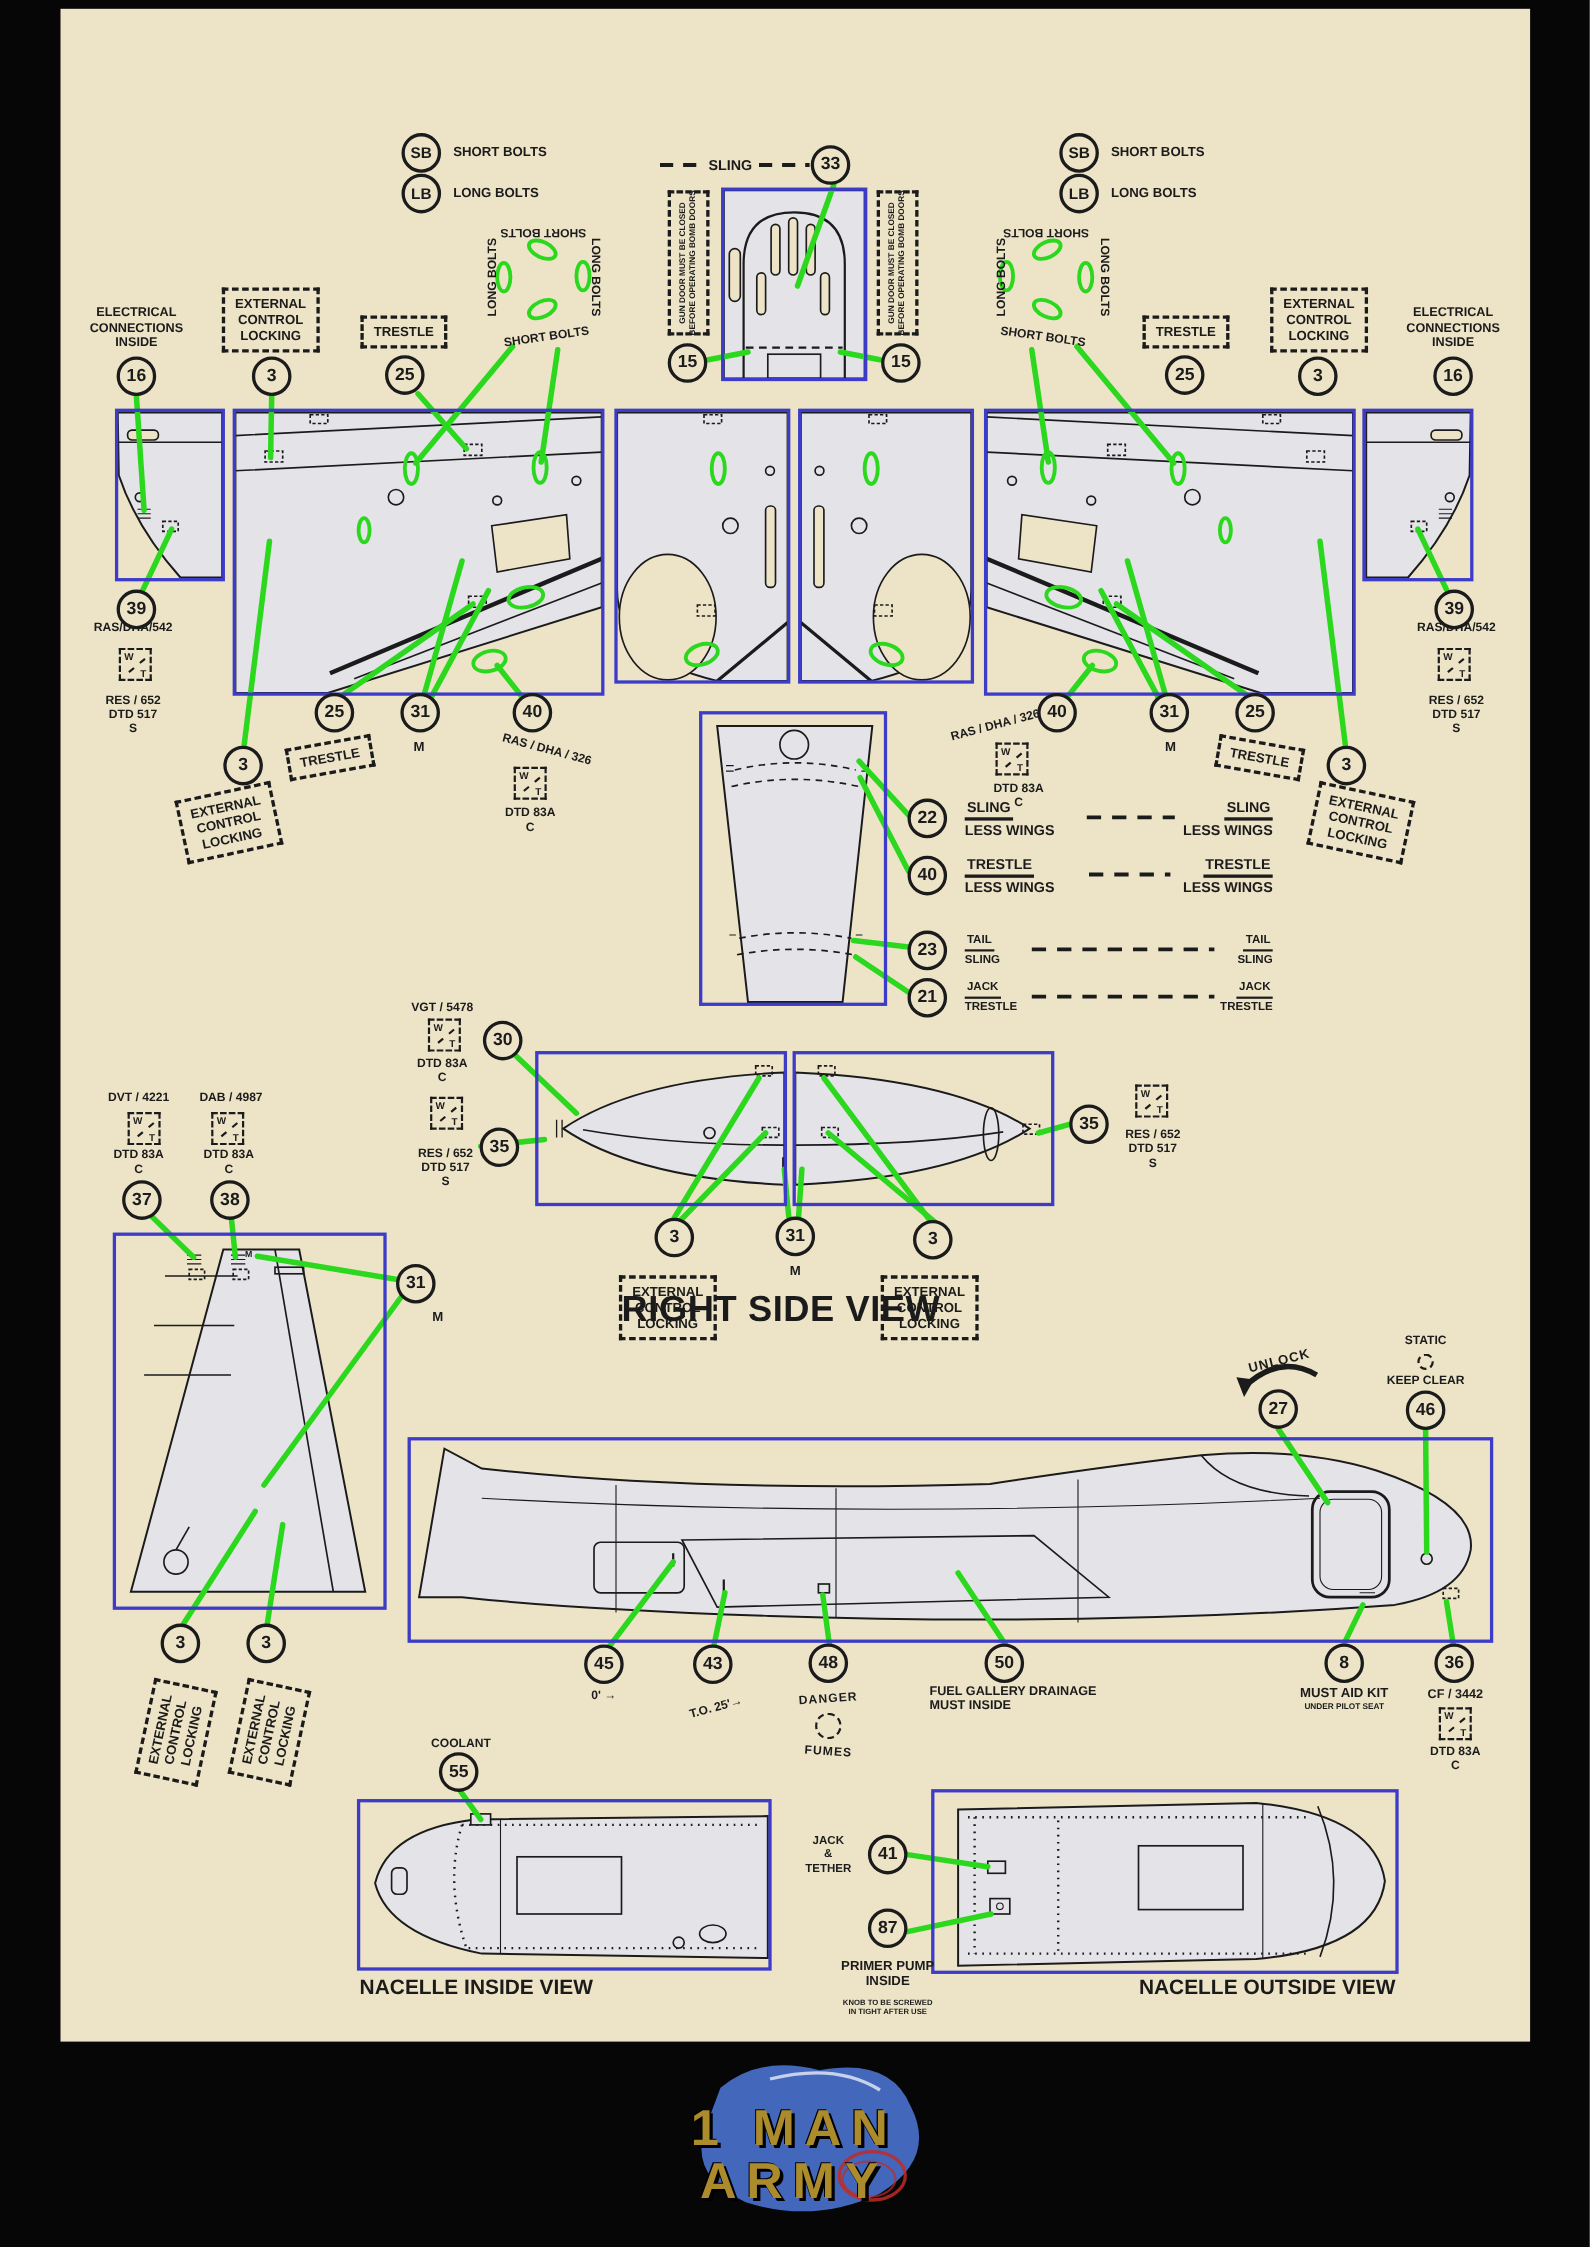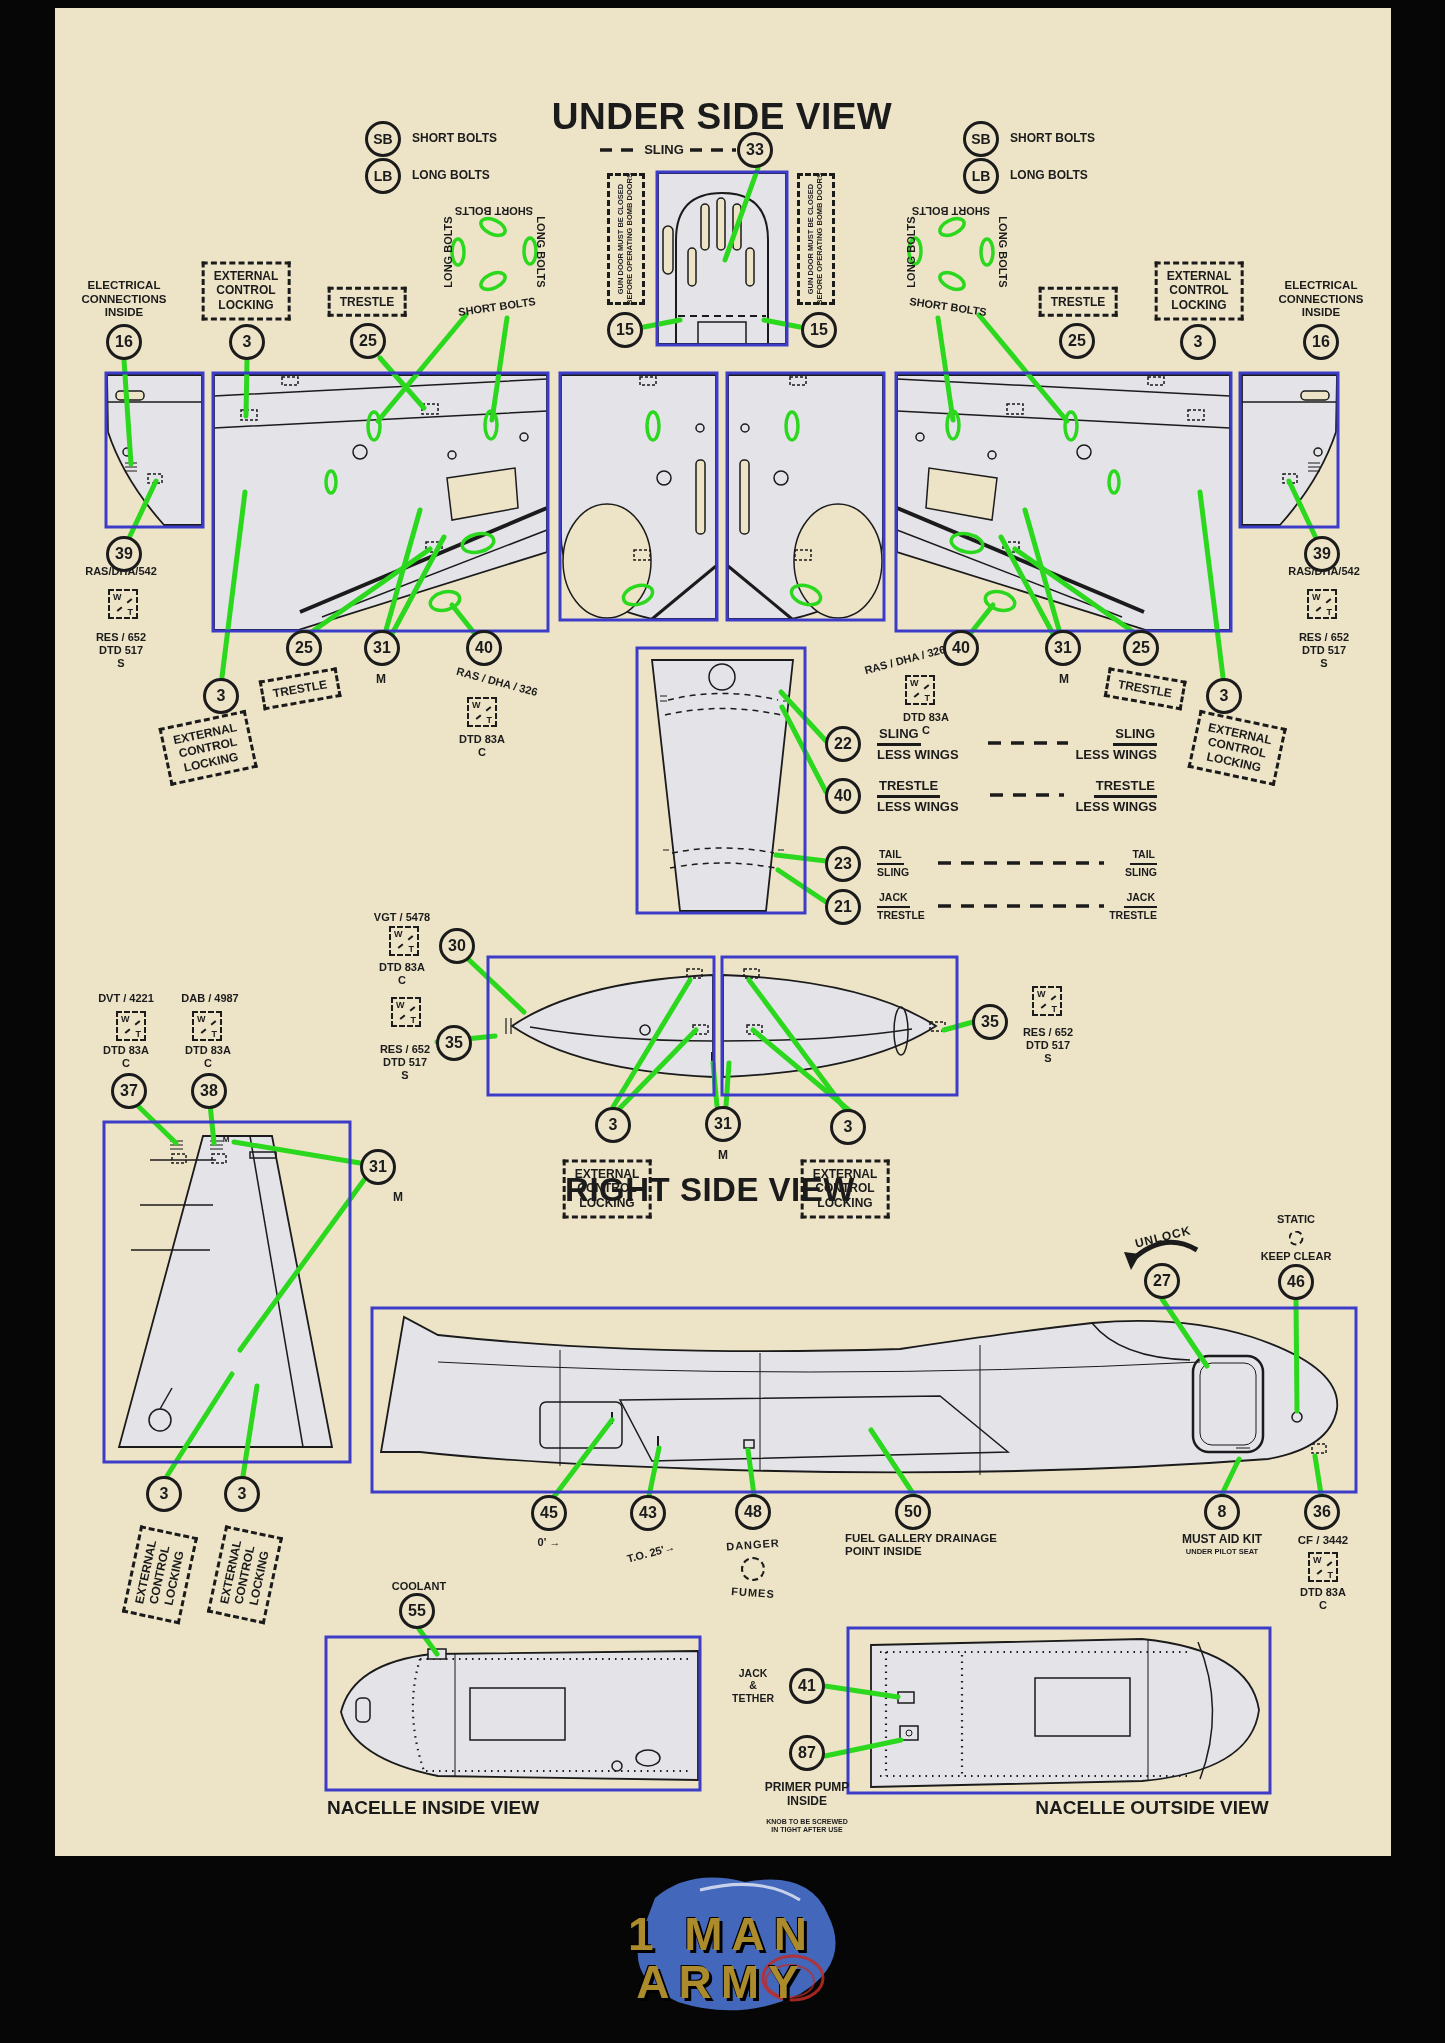--- a/index.html
+++ b/index.html
@@ -272,21 +272,20 @@
     </g>
 
     <g>
       <path d="M655,1898 Q690,1868 745,1882 Q810,1870 828,1915 Q852,1962 800,1994 Q740,2022 678,2002 Q628,1980 640,1938 Z" fill="#4a72cf" opacity="0.9"></path>
       <path d="M700,1890 Q760,1875 800,1900" stroke="#ffffff" stroke-width="3" fill="none" opacity="0.7"></path>
       <ellipse cx="793" cy="1978" rx="30" ry="22" stroke="#bf2c26" stroke-width="3" fill="none" opacity="0.85"></ellipse>
       <ellipse cx="790" cy="1981" rx="24" ry="16" stroke="#bf2c26" stroke-width="2" fill="none" opacity="0.7"></ellipse>
     </g>
   </svg>
 
-  <div class="t" style="left:722px;top:117px;font-size:37px;letter-spacing:0.5px">UNDER SIDE VIEW</div>
   <div class="t" style="left:710px;top:1190px;font-size:33px;letter-spacing:0.5px">RIGHT SIDE VIEW</div>
   <div class="t" style="left:433px;top:1808px;font-size:19px">NACELLE INSIDE VIEW</div>
   <div class="t" style="left:1152px;top:1808px;font-size:19px">NACELLE OUTSIDE VIEW</div>
 
   <div class="circ" style="left:383px;top:139px;font-size:14px">SB</div>
   <div class="tl" style="left:412px;top:139px;font-size:12px">SHORT BOLTS</div>
   <div class="circ" style="left:383px;top:176px;font-size:14px">LB</div>
   <div class="tl" style="left:412px;top:176px;font-size:12px">LONG BOLTS</div>
   <div class="circ" style="left:981px;top:139px;font-size:14px">SB</div>
   <div class="tl" style="left:1010px;top:139px;font-size:12px">SHORT BOLTS</div>
@@ -480,21 +479,21 @@
   <div class="circ" style="left:549px;top:1513px">45</div>
   <div class="t" style="left:549px;top:1542px;font-size:11px">0' →</div>
   <div class="circ" style="left:648px;top:1513px">43</div>
   <div class="t" style="left:651px;top:1553px;font-size:11px;transform:translate(-50%,-50%) rotate(-15deg)">T.O. 25'→</div>
   <div class="circ" style="left:753px;top:1512px">48</div>
   <div class="t" style="left:753px;top:1545px;font-size:11px;letter-spacing:1px;transform:translate(-50%,-50%) rotate(-4deg)">DANGER</div>
   <div class="dc" style="left:753px;top:1569px;width:24px;height:24px"></div>
   <div class="t" style="left:753px;top:1593px;font-size:11px;letter-spacing:1px;transform:translate(-50%,-50%) rotate(4deg)">FUMES</div>
   <div class="circ" style="left:913px;top:1512px">50</div>
   <div class="tl" style="left:845px;top:1545px;font-size:11.5px">FUEL GALLERY DRAINAGE
-POINT INSIDE</div>
+MUST INSIDE</div>
   <div class="circ" style="left:1222px;top:1512px">8</div>
   <div class="t" style="left:1222px;top:1539px;font-size:12px">MUST AID KIT</div>
   <div class="t" style="left:1222px;top:1552px;font-size:7.5px">UNDER PILOT SEAT</div>
   <div class="circ" style="left:1322px;top:1512px">36</div>
   <div class="t" style="left:1323px;top:1541px;font-size:11.5px">CF / 3442</div>
   <div class="wt" style="left:1323px;top:1567px">
       <span class="w">W</span>
       <span class="sl"></span>
       <span class="t2">T</span>
     </div>

